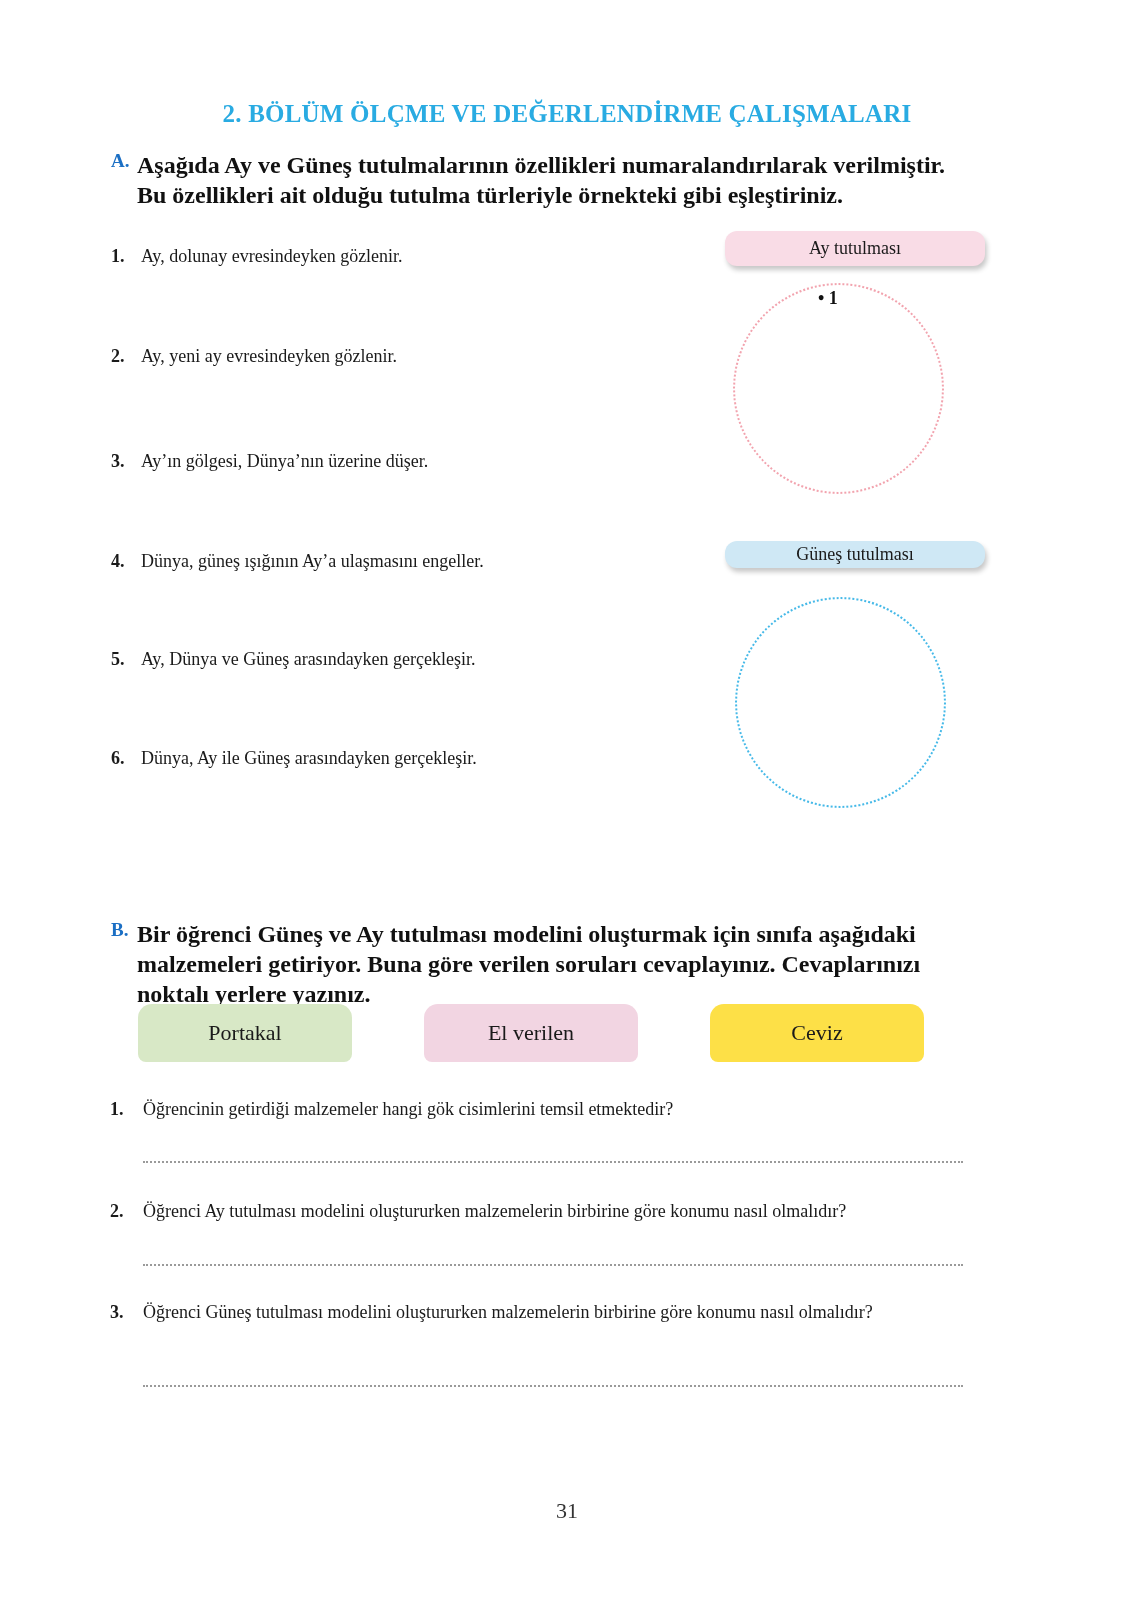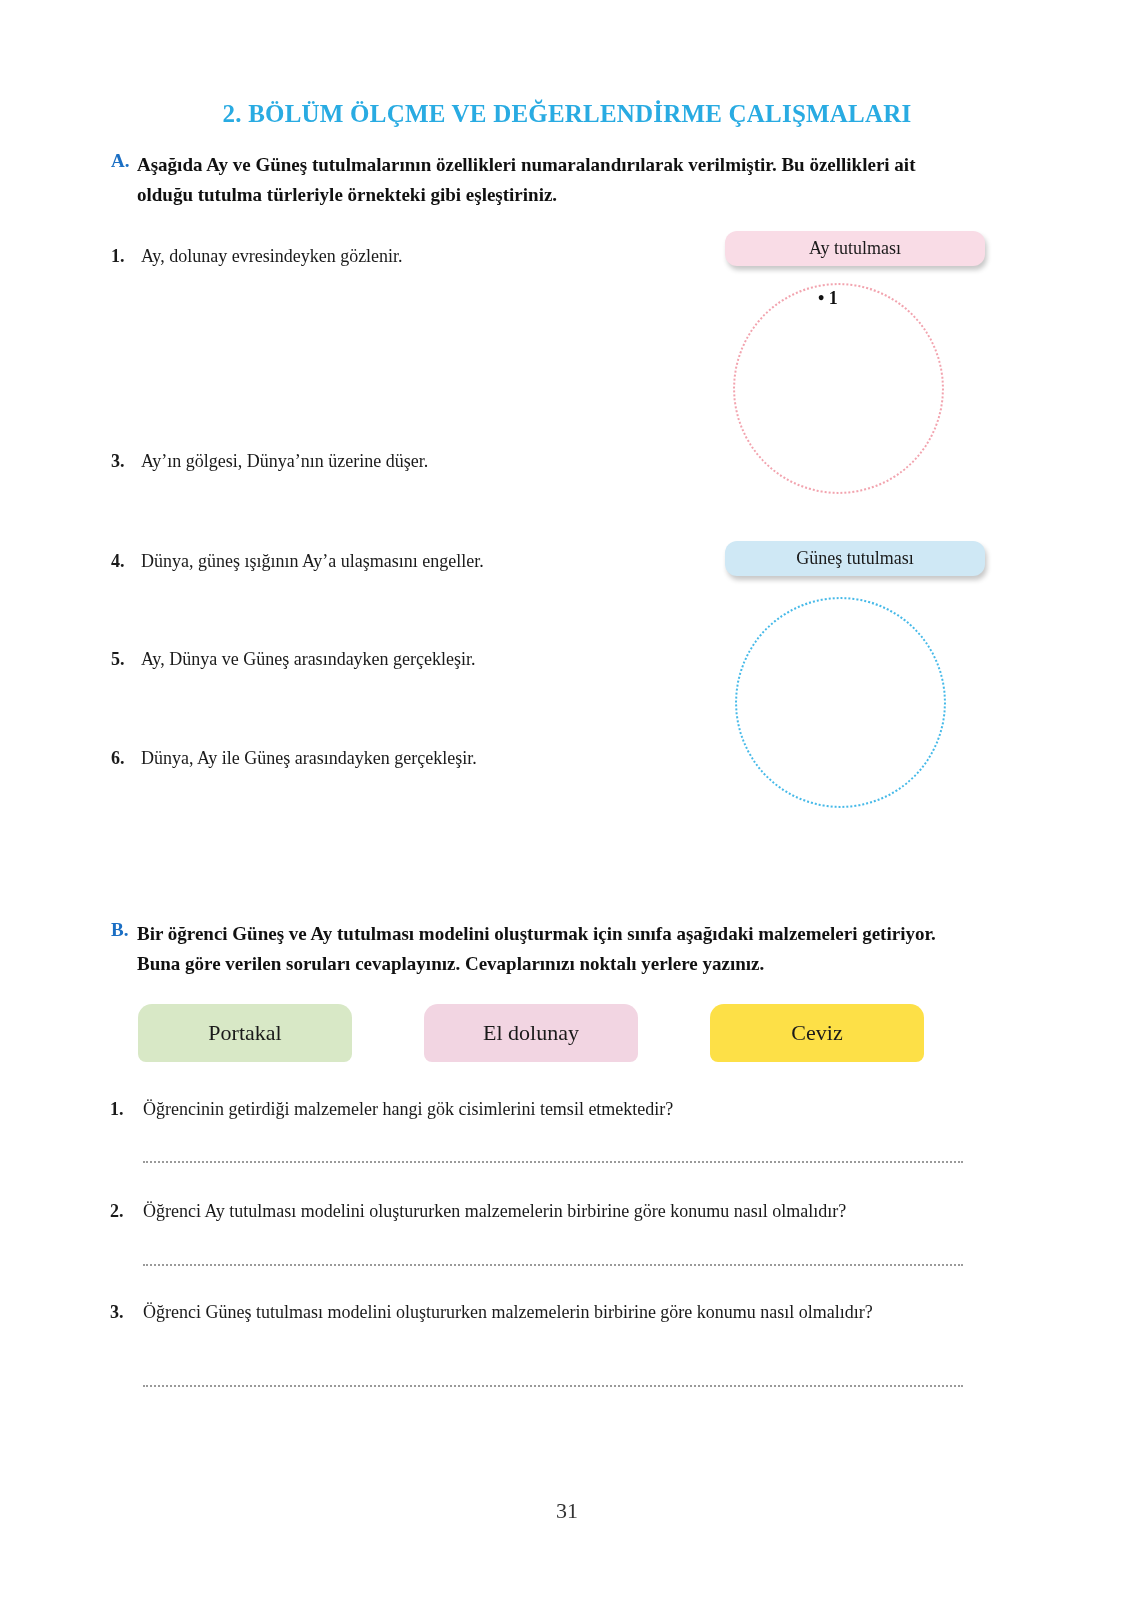--- a/index.html
+++ b/index.html
@@ -41,21 +41,21 @@
     font-weight: bold;
     font-size: 19px;
     color: #1B6FC4;
   }
   .sectionA-letter { left: 111px; top: 150px; }
   .sectionB-letter { left: 111px; top: 919px; }
 
   .section-intro {
     position: absolute;
     font-weight: bold;
-    font-size: 19px;
+    font-size: 24px;
     line-height: 30px;
     color: #111111;
   }
   .sectionA-intro {
     left: 137px;
     top: 150px;
     width: 828px;
   }
   .sectionB-intro {
     left: 137px;
@@ -90,21 +90,21 @@
     box-shadow: 2px 4px 5px rgba(0,0,0,0.22);
     margin-left: 20px;
   }
   .label-ay {
     left: 705px; top: 231px;
     width: 260px; height: 35px;
     background: #F9DCE6;
   }
   .label-gunes {
     left: 705px; top: 541px;
-    width: 260px; height: 35px;
+    width: 260px; height: 27px;
     background: #CFE8F5;
   }
 
   
   .dotted-circle {
     position: absolute;
     border-radius: 50%;
     background: transparent;
   }
   .circle-ay {
@@ -184,20 +184,23 @@
 <div class="page">
 
   <div class="page-title">2. BÖLÜM ÖLÇME VE DEĞERLENDİRME ÇALIŞMALARI</div>
 
   <div class="section-letter sectionA-letter">A.</div>
   <div class="section-intro sectionA-intro">Aşağıda Ay ve Güneş tutulmalarının özellikleri numaralandırılarak verilmiştir. Bu özellikleri ait olduğu tutulma türleriyle örnekteki gibi eşleştiriniz.</div>
 
   <div class="stmt" style="left:111px; top:243px;">
     <span class="num">1.</span><span class="txt">Ay, dolunay evresindeyken gözlenir.</span>
   </div>
+  <div class="stmt" style="left:111px; top:343px;">
+    <span class="num">2.</span><span class="txt">Ay, yeni ay evresindeyken gözlenir.</span>
+  </div>
   <div class="stmt" style="left:111px; top:448px;">
     <span class="num">3.</span><span class="txt">Ay’ın gölgesi, Dünya’nın üzerine düşer.</span>
   </div>
   <div class="stmt" style="left:111px; top:548px;">
     <span class="num">4.</span><span class="txt">Dünya, güneş ışığının Ay’a ulaşmasını engeller.</span>
   </div>
   <div class="stmt" style="left:111px; top:646px;">
     <span class="num">5.</span><span class="txt">Ay, Dünya ve Güneş arasındayken gerçekleşir.</span>
   </div>
   <div class="stmt" style="left:111px; top:745px;">
@@ -215,21 +218,21 @@
   </div>
   <div class="dotted-circle circle-gunes"></div>
 
   <div class="section-letter sectionB-letter">B.</div>
   <div class="section-intro sectionB-intro">Bir öğrenci Güneş ve Ay tutulması modelini oluşturmak için sınıfa aşağıdaki malzemeleri getiriyor. Buna göre verilen soruları cevaplayınız. Cevaplarınızı noktalı yerlere yazınız.</div>
 
   <div class="material-box mat-0">
     <span>Portakal</span>
   </div>
   <div class="material-box mat-1">
-    <span>El dolunay</span>
+    <span>El verilen</span>
   </div>
   <div class="material-box mat-2">
     <span>Ceviz</span>
   </div>
 
   <div class="question" style="left:110px; top:1094px; width:860px;">
     <span class="qnum">1.</span>
     <span class="qtxt">Öğrencinin getirdiği malzemeler hangi gök cisimlerini temsil etmektedir?</span>
   </div>
   <div class="answer-line" style="top:1159px;"></div>

